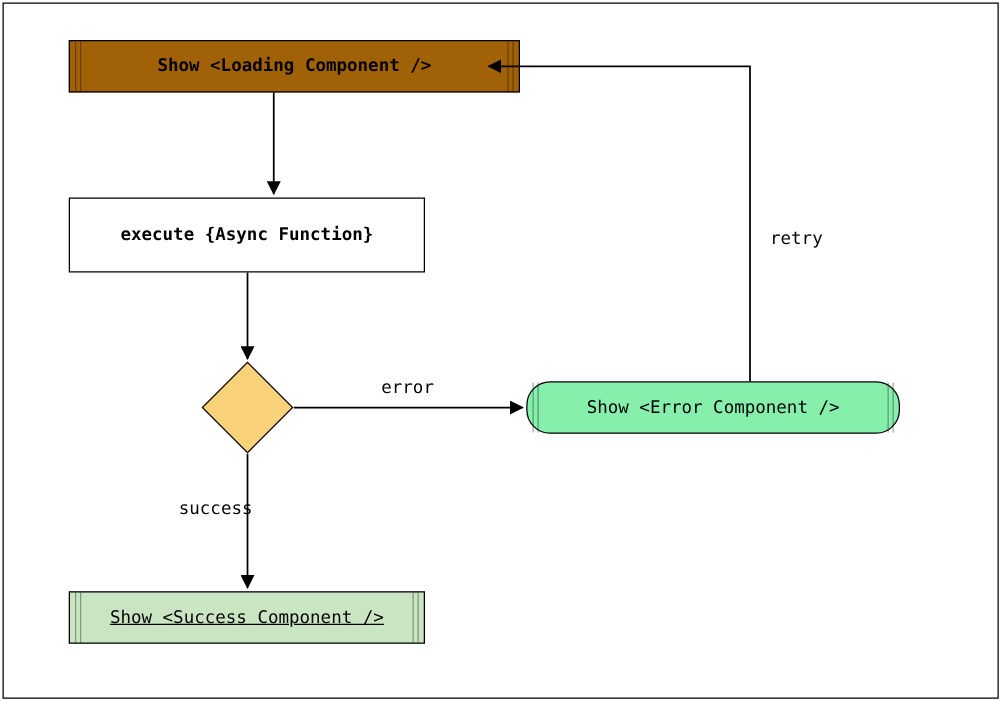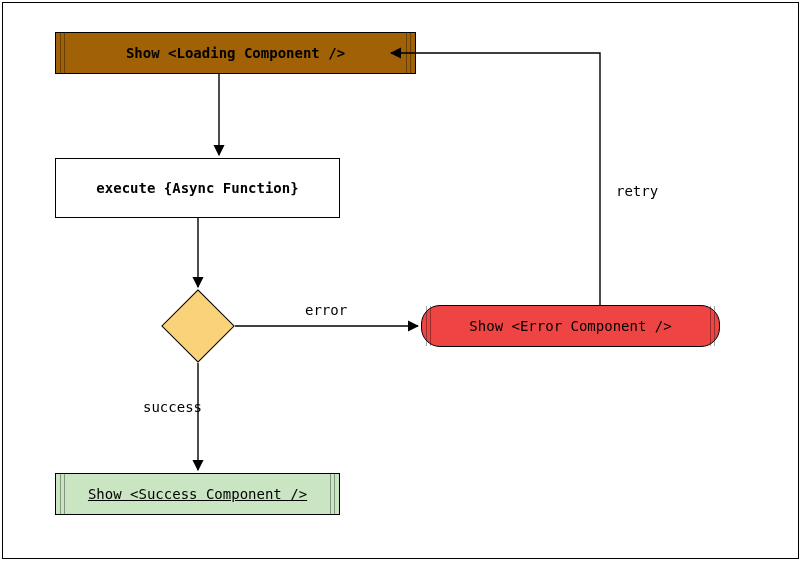--- a/index.html
+++ b/index.html
@@ -40,21 +40,21 @@
       background: #a16207;
       font-weight: bold;
     }
     .execute {
       left: 52px; top: 155px; width: 285px; height: 60px;
       font-weight: bold;
       justify-content: center;
     }
     .error {
       left: 418px; top: 302px; width: 299px; height: 42px;
-      background: #ef4444;
+      background: #86efac;
       border-radius: 19px;
     }
     .success {
       left: 52px; top: 470px; width: 285px; height: 42px;
       background: #cae5c2;
       text-decoration: underline;
     }
     .diamond {
       position: absolute;
       left: 169px; top: 297px;

